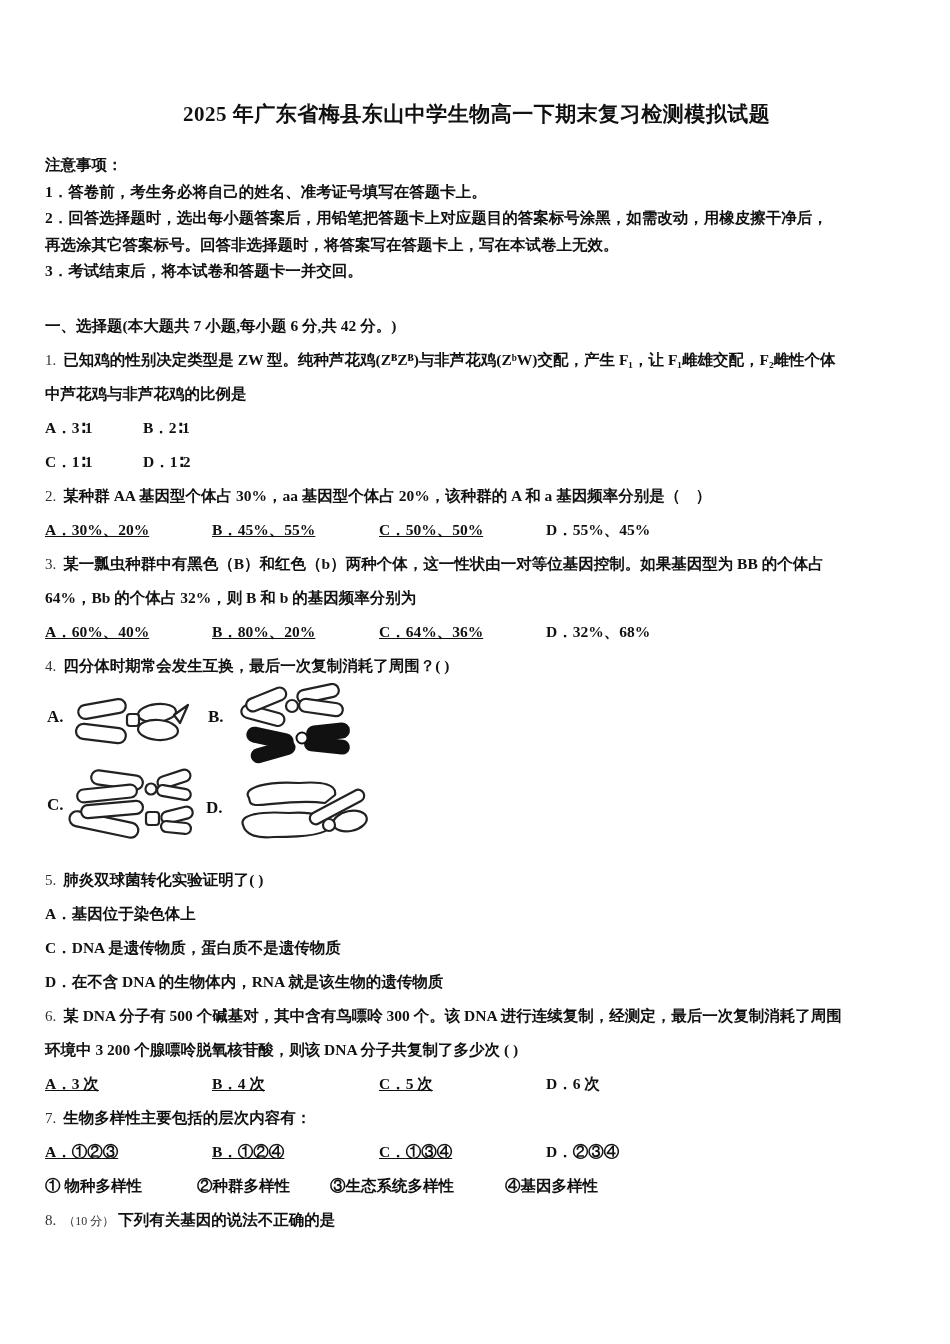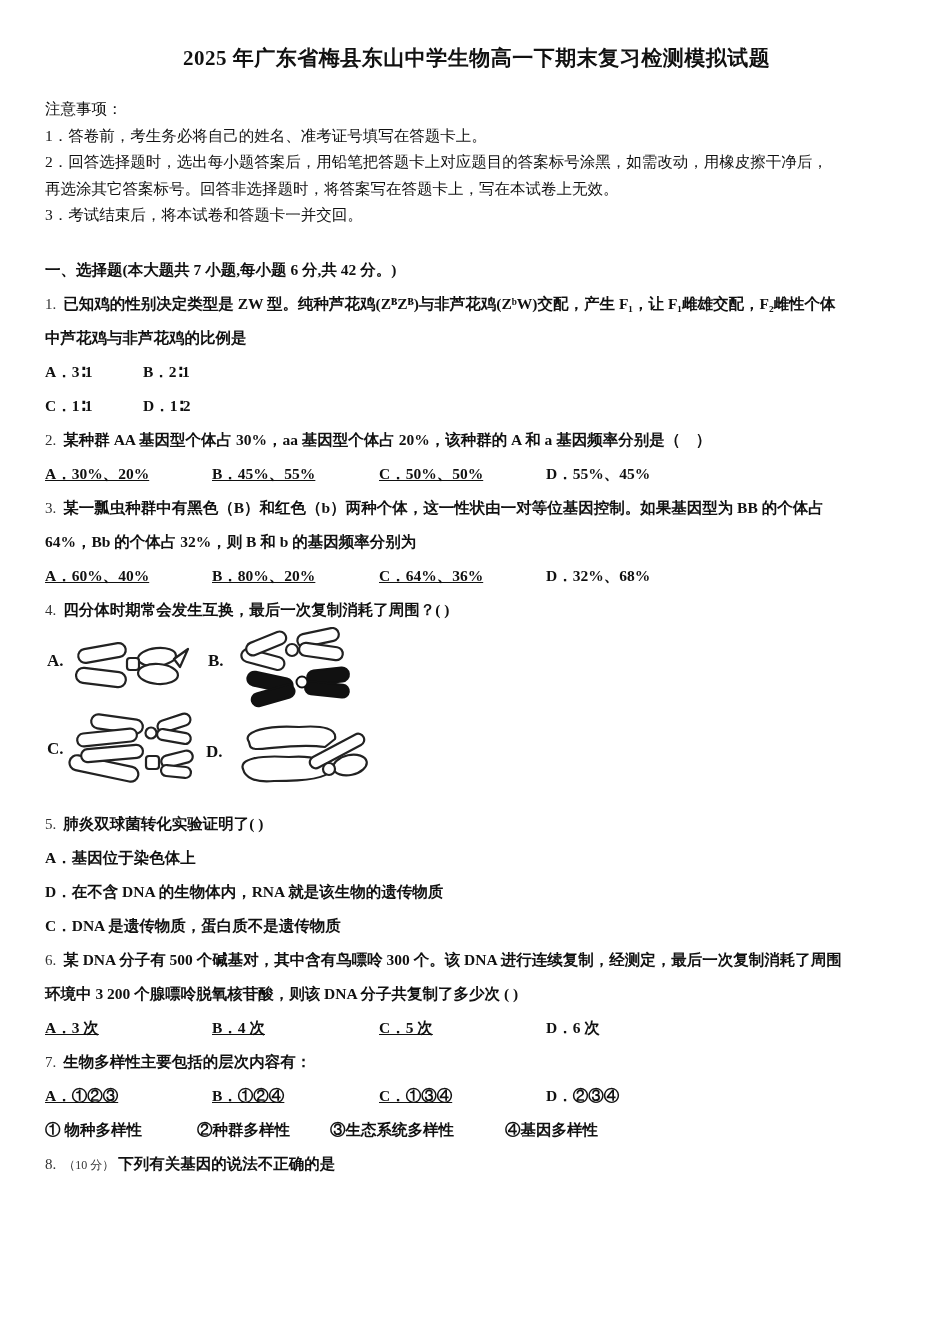--- a/index.html
+++ b/index.html
@@ -3,24 +3,24 @@
 <meta charset="utf-8">
 <style>
   html,body{margin:0;padding:0;}
   body{
     width:950px;height:1344px;background:#ffffff;color:#111;
     font-family:"Liberation Serif","DejaVu Serif",serif;
     overflow:hidden;
   }
   .page{box-sizing:border-box;width:950px;height:1344px;padding:0 42px 0 45px;overflow:hidden;}
   .title{
-    margin:0;padding-top:44px;text-align:center;
+    margin:0;padding-top:100px;text-align:center;
     font-size:21px;font-weight:700;letter-spacing:.5px;white-space:nowrap;
   }
-  .notice{margin-top:24px;font-size:15.5px;font-weight:400;line-height:26.5px;}
+  .notice{margin-top:24px;font-size:15.5px;font-weight:700;line-height:26.5px;}
   .qbody{margin-top:24px;font-size:15.5px;font-weight:700;line-height:34px;}
   .line{white-space:nowrap;}
   .qnum{font-weight:400;color:#333;padding-right:7px;font-size:15px;}
   .score{font-weight:400;color:#333;padding-right:4px;font-size:12px;}
   
   .opts2 .o1{display:inline-block;width:98px;}
   .opts4 .o1,.opts4 .o2,.opts4 .o3{display:inline-block;width:167px;text-decoration:underline;}
   .subs4 .s1{display:inline-block;width:152px;}
   .subs4 .s2{display:inline-block;width:133px;}
   .subs4 .s3{display:inline-block;width:175px;}
@@ -136,22 +136,22 @@
           <ellipse cx="121" cy="48" rx="17" ry="10" transform="rotate(-12 121 48)"></ellipse>
           <circle cx="100" cy="52" r="6"></circle>
         </g>
       </svg>
     </div>
 
     <div class="line">
       <span class="qnum">5.</span><span>肺炎双球菌转化实验证明了( )</span>
     </div>
     <div class="line">A．基因位于染色体上</div>
+    <div class="line">C．DNA 是遗传物质，蛋白质不是遗传物质</div>
     <div class="line">D．在不含 DNA 的生物体内，RNA 就是该生物的遗传物质</div>
-    <div class="line">C．DNA 是遗传物质，蛋白质不是遗传物质</div>
 
     <div class="line">
       <span class="qnum">6.</span><span>某 DNA 分子有 500 个碱基对，其中含有鸟嘌呤 300 个。该 DNA 进行连续复制，经测定，最后一次复制消耗了周围</span>
     </div>
     <div class="line">环境中 3 200 个腺嘌呤脱氧核苷酸，则该 DNA 分子共复制了多少次 ( )</div>
     <div class="line opts4">
       <span class="o1">A．3 次</span><span class="o2">B．4 次</span><span class="o3">C．5 次</span><span>D．6 次</span>
     </div>
 
     <div class="line">

